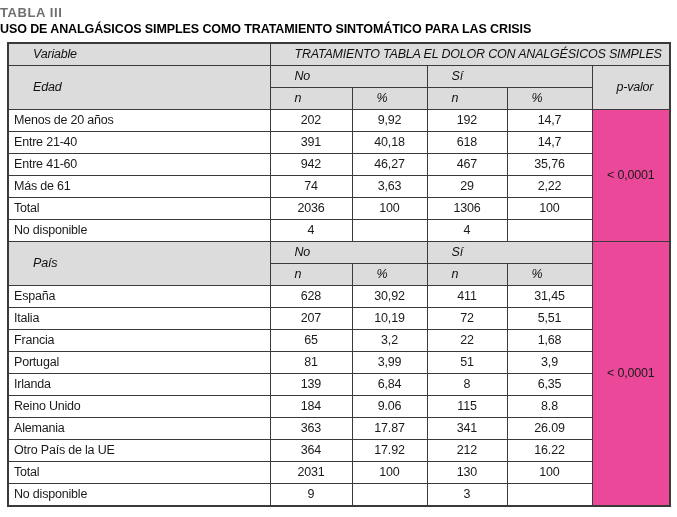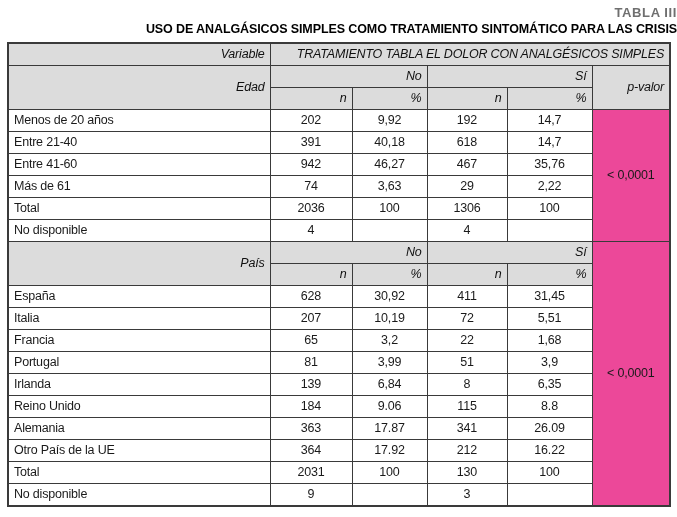--- a/index.html
+++ b/index.html
@@ -1,21 +1,21 @@
 <!DOCTYPE html>
 <html><head>
 <meta charset="utf-8">
 <style>
   html,body{margin:0;padding:0;}
   body{
     width:677px;height:517px;background:#ffffff;
     font-family:"Liberation Sans","DejaVu Sans",sans-serif;
     color:#1a1a1a;position:relative;overflow:hidden;
   }
-  .titleblock{width:100%;text-align:right;padding-top:5px;}
+  .titleblock{width:100%;text-align:left;padding-top:5px;}
   .table-no{
     color:#6f6f6f;font-weight:bold;font-size:13px;letter-spacing:0.6px;
     margin:0 0 2px 0;
   }
   .subtitle{
     color:#000000;font-weight:bold;font-size:12.5px;line-height:14px;
     letter-spacing:-0.1px;margin:0;
   }
   table{
     border-collapse:collapse;table-layout:fixed;
@@ -29,21 +29,21 @@
   col.c-sipct{width:85px;}
   col.c-pval{width:78px;}
   th,td{
     border:1px solid #3a3a3a;
     font-size:12.5px;height:19px;line-height:13px;
     padding:1px 5px;letter-spacing:-0.2px;
     overflow:hidden;white-space:nowrap;
   }
   th{
     background:#dcdcdc;font-style:italic;font-weight:normal;
-    text-align:right;color:#111;padding-left:24px;
+    text-align:left;color:#111;padding-left:24px;
   }
   td.label{text-align:left;}
   td.num{text-align:center;}
   td.pval{text-align:center;background:#ec4899;vertical-align:middle;}
 </style>
 </head>
 <body>
 
 <div class="titleblock">
   <div class="table-no">TABLA III</div>

